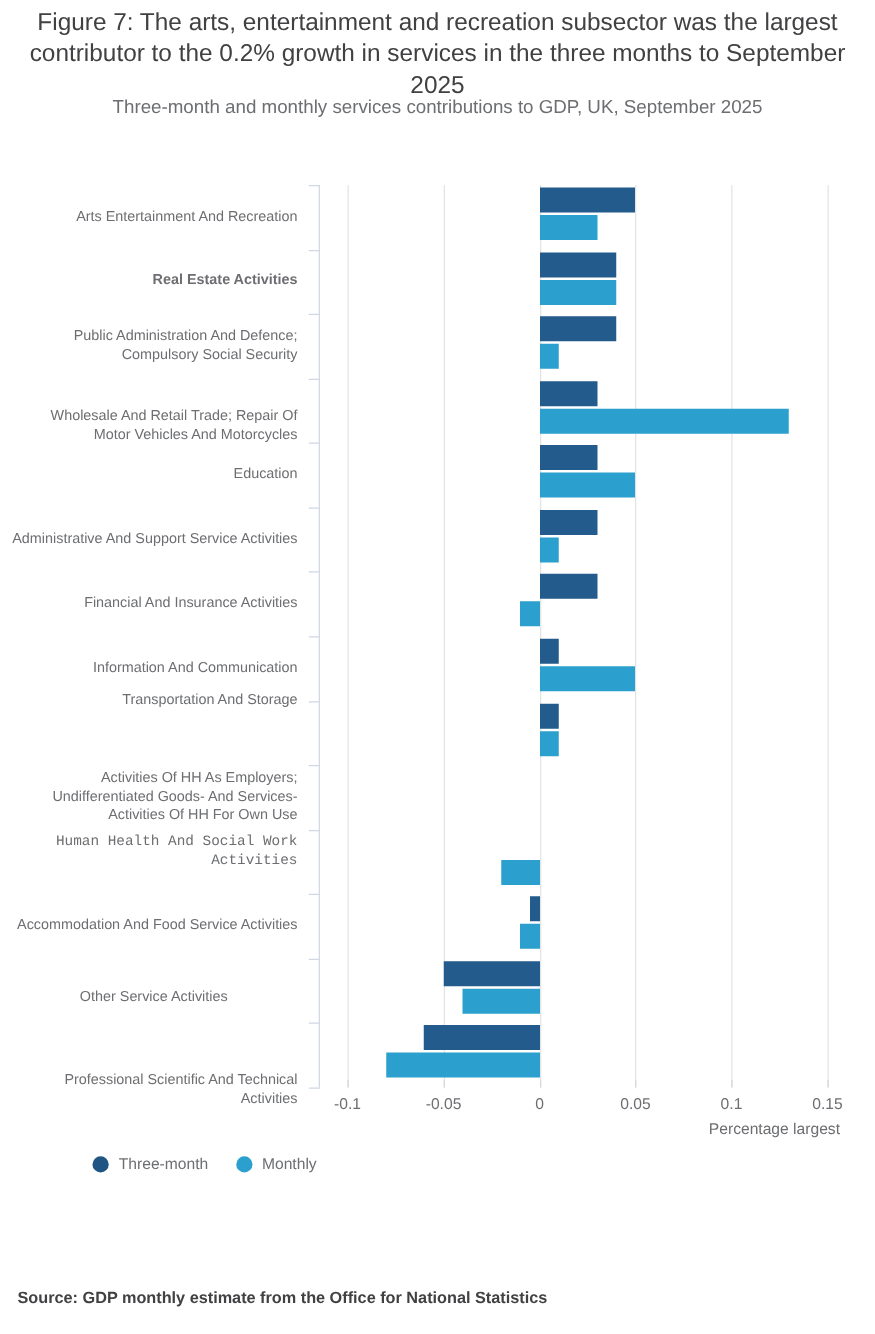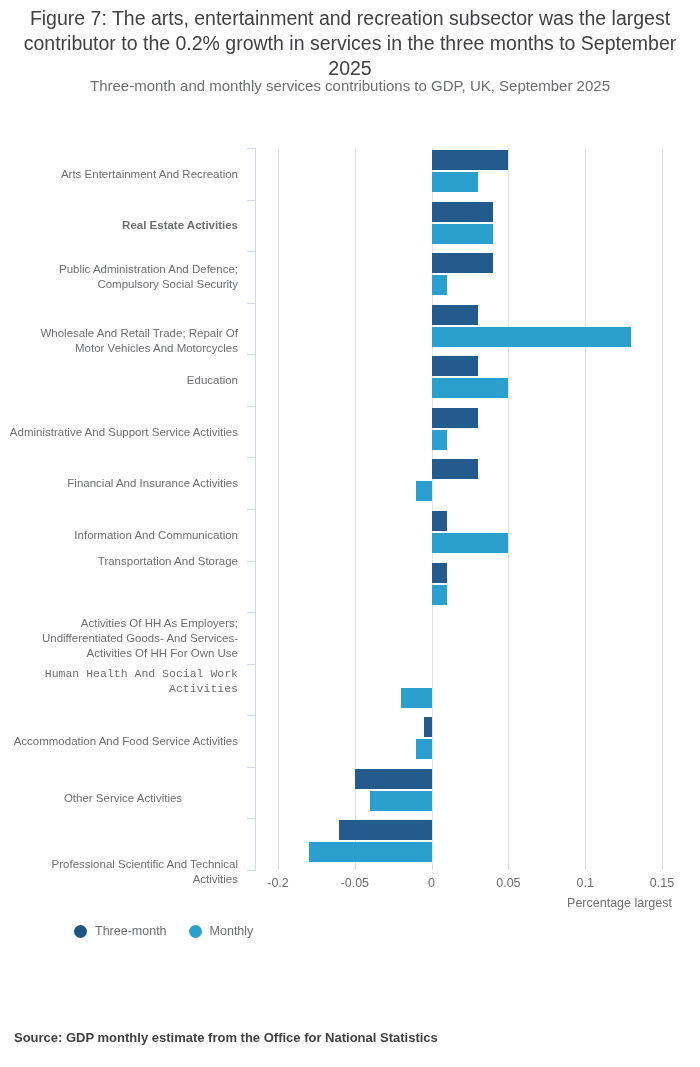--- a/index.html
+++ b/index.html
@@ -240,21 +240,21 @@
         <div class="cat-tick" style="top: 567.286px;"></div>
         <div class="cat-tick" style="top: 618.857px;"></div>
         <div class="cat-tick" style="top: 670.429px;"></div>
         <div class="cat-tick" style="top: 0px;"></div>
         <div class="cat-tick" style="top: 722px;"></div>
       </div>
   </div>
 
   <div class="xaxis" id="xaxis">
       <div class="xtick-mark" style="left: 278.036px;"></div>
-      <div class="xtick-label" style="left: 278.036px;">-0.2</div>
+      <div class="xtick-label" style="left: 278.036px;">-0.1</div>
       <div class="xtick-mark" style="left: 354.821px;"></div>
       <div class="xtick-label" style="left: 354.821px;">-0.05</div>
       <div class="xtick-mark" style="left: 431.607px;"></div>
       <div class="xtick-label" style="left: 431.607px;">0</div>
       <div class="xtick-mark" style="left: 508.393px;"></div>
       <div class="xtick-label" style="left: 508.393px;">0.05</div>
       <div class="xtick-mark" style="left: 585.179px;"></div>
       <div class="xtick-label" style="left: 585.179px;">0.1</div>
       <div class="xtick-mark" style="left: 661.964px;"></div>
       <div class="xtick-label" style="left: 661.964px;">0.15</div>

